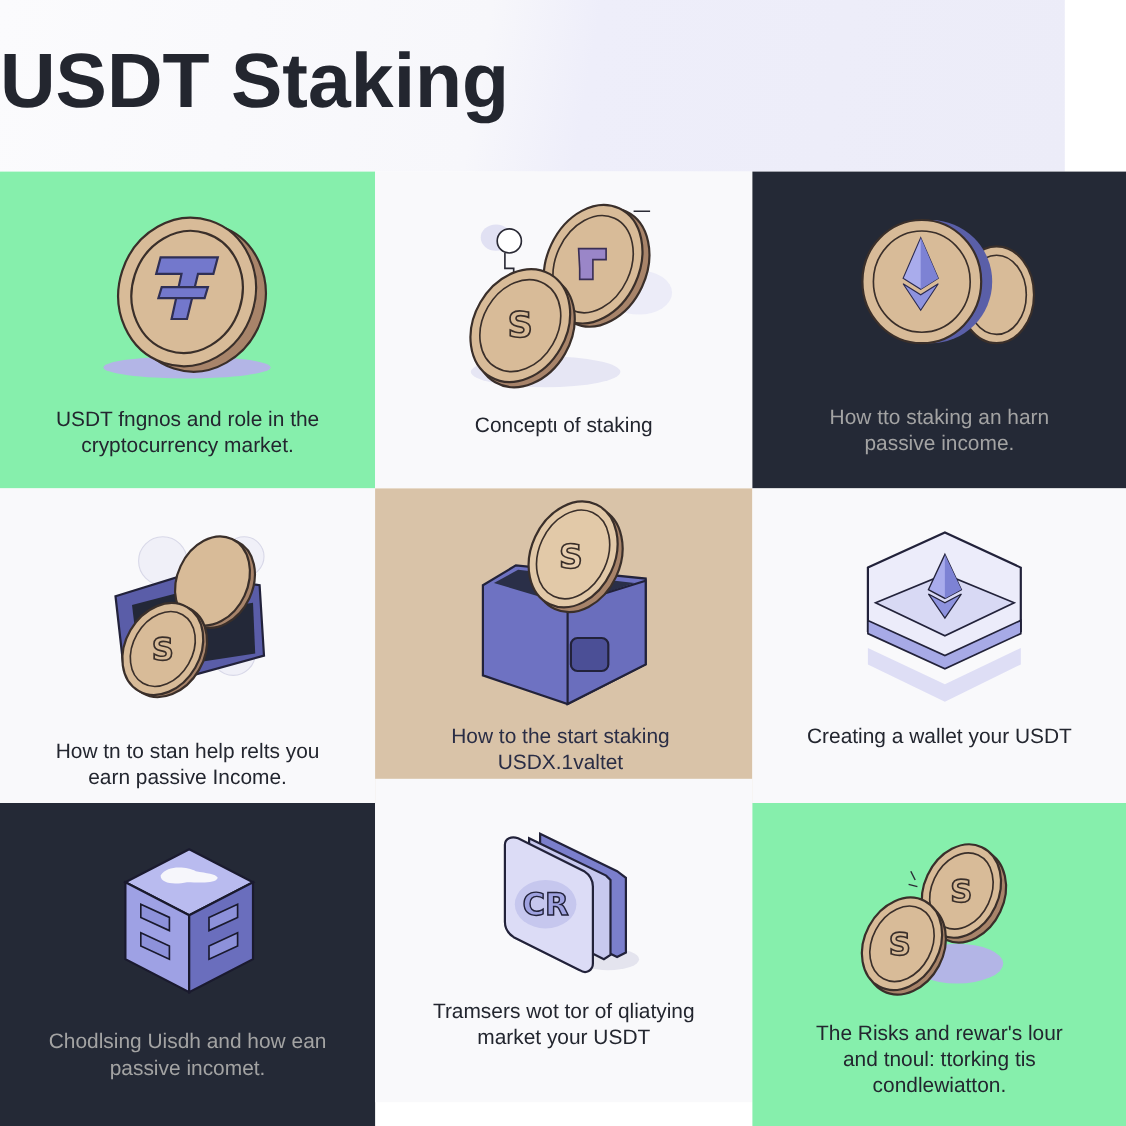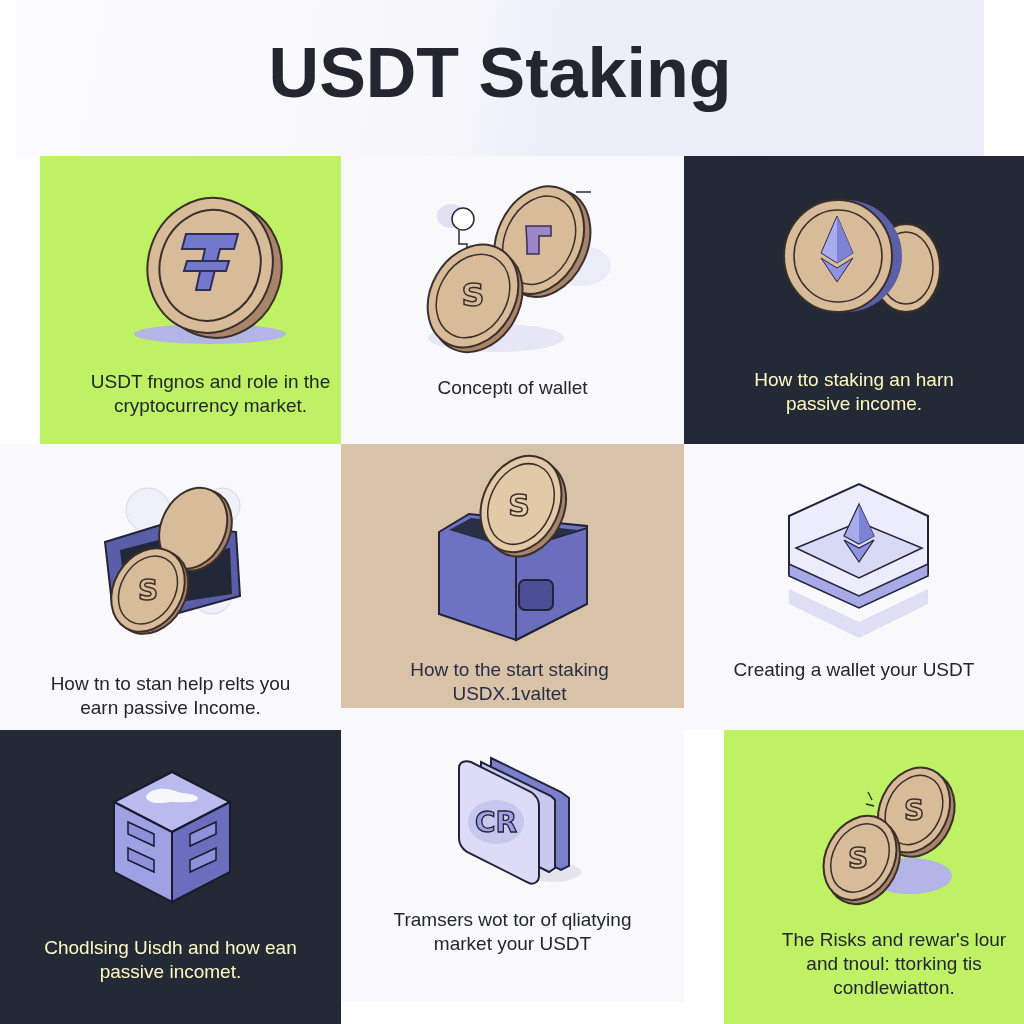--- a/index.html
+++ b/index.html
@@ -3,44 +3,44 @@
 <meta charset="utf-8">
 <style>
   * { box-sizing: border-box; margin: 0; padding: 0; }
   html, body { width: 1024px; height: 1024px; overflow: hidden; }
   body {
     font-family: "Liberation Sans", "DejaVu Sans", sans-serif;
     background: #ffffff;
     position: relative;
   }
   .header {
-    position: absolute; left: 16px; top: 0; width: 968px; height: 156px;
+    position: absolute; left: 0; top: 0; width: 968px; height: 156px;
     background: linear-gradient(100deg, #fbfbfd 0%, #f7f7fb 45%, #eeeefa 55%, #ececf8 100%);
-    display: flex; align-items: center; justify-content: center;
+    display: flex; align-items: center; justify-content: flex-start;
   }
   .title {
     font-size: 70px; font-weight: bold; color: #23262f;
     letter-spacing: 0px; margin-top: -10px;
   }
   .grid {
     position: absolute; left: 0; top: 156px; width: 1024px; height: 868px;
   }
   .tile {
     position: absolute; overflow: hidden;
     display: flex; flex-direction: column; align-items: center;
   }
   .tile .art { position: absolute; left: 0; top: 0; width: 100%; height: 100%; }
   .tile .caption {
     position: absolute; left: 0; width: 100%;
     text-align: center; font-size: 19px; line-height: 24px;
     padding: 0 40px;
   }
   .light { background: #f9f9fb; color: #23262f; }
-  .lav { background: #bef264; color: #23262f; margin-left: 40px; }
-  .dark { background: #242936; color: #fef9c3; }
+  .lav { background: #86efac; color: #23262f; }
+  .dark { background: #242936; color: #a3a3a3; }
   .tan { background: #d9c3a8; color: #2a2d45; }
 </style>
 </head>
 <body>
 
 <div class="header">
   <h1 class="title">USDT Staking</h1>
 </div>
 
 <div class="grid">
@@ -73,21 +73,21 @@
         <ellipse cx="198" cy="85" rx="34" ry="46" fill="none" stroke="#3a2f2a" stroke-width="1.5"></ellipse>
       </g>
       <path d="M185 70 L210 70 L210 80 L198 80 L198 98 L186 98 L186 88 Z" fill="#9a86c8" stroke="#3a2f55" stroke-width="1.5"></path>
       <g transform="rotate(30 132 140)">
         <ellipse cx="138" cy="142" rx="42" ry="54" fill="#a8846a" stroke="#3a2f2a" stroke-width="2"></ellipse>
         <ellipse cx="132" cy="140" rx="42" ry="54" fill="#d8bb98" stroke="#3a2f2a" stroke-width="2"></ellipse>
         <ellipse cx="132" cy="140" rx="34" ry="44" fill="none" stroke="#3a2f2a" stroke-width="1.5"></ellipse>
       </g>
       <text x="132" y="150" font-size="32" font-weight="bold" text-anchor="middle" fill="#d8bb98" stroke="#3a2f2a" stroke-width="1.5" font-family="DejaVu Sans, sans-serif">S</text>
     </svg>
-    <div class="caption" style="top:220px;">Conceptι of wallet</div>
+    <div class="caption" style="top:220px;">Conceptι of staking</div>
   </div>
 
   <div class="tile dark" style="left:684px;top:0;width:340px;height:288px;">
     <svg class="art" viewBox="0 0 340 288">
       <ellipse cx="222" cy="112" rx="34" ry="44" fill="#d8bb98" stroke="#3a2f2a" stroke-width="2"></ellipse>
       <ellipse cx="222" cy="112" rx="27" ry="36" fill="none" stroke="#3a2f2a" stroke-width="1.5"></ellipse>
       <ellipse cx="162" cy="100" rx="56" ry="56" fill="#5a5fa8"></ellipse>
       <ellipse cx="154" cy="100" rx="54" ry="56" fill="#d8bb98" stroke="#3a2f2a" stroke-width="2"></ellipse>
       <ellipse cx="154" cy="100" rx="44" ry="46" fill="none" stroke="#3a2f2a" stroke-width="1.5"></ellipse>
       <polygon points="153,60 137,97 153,107 169,97" fill="#a9acec" stroke="#2a2a50" stroke-width="1"></polygon>

